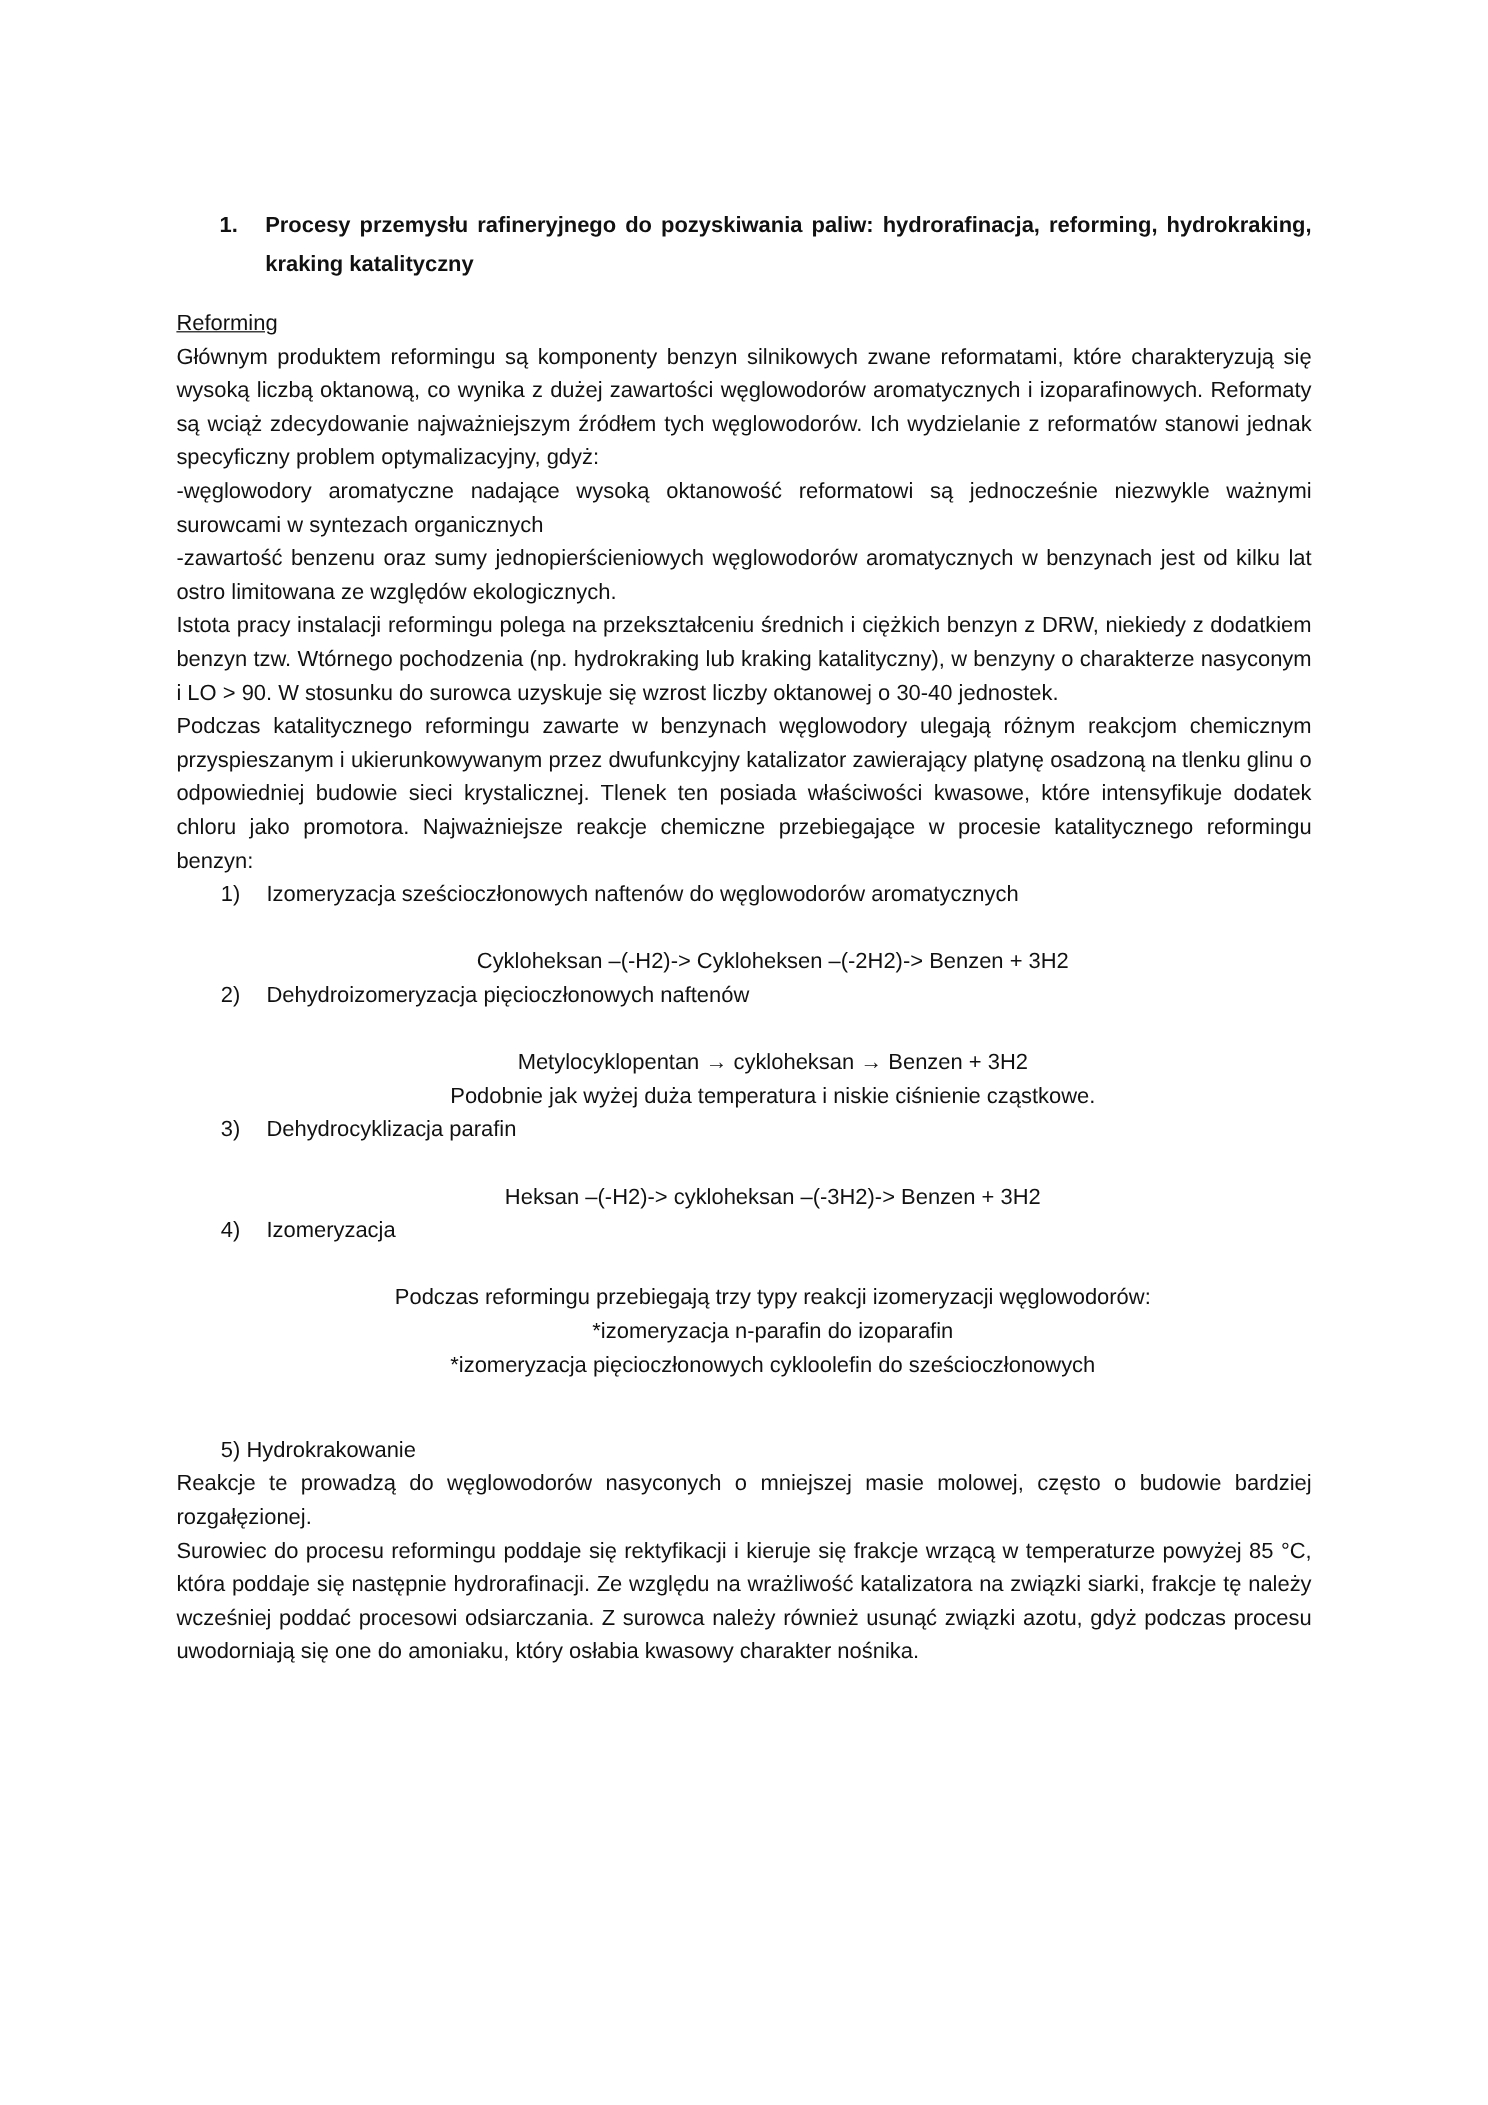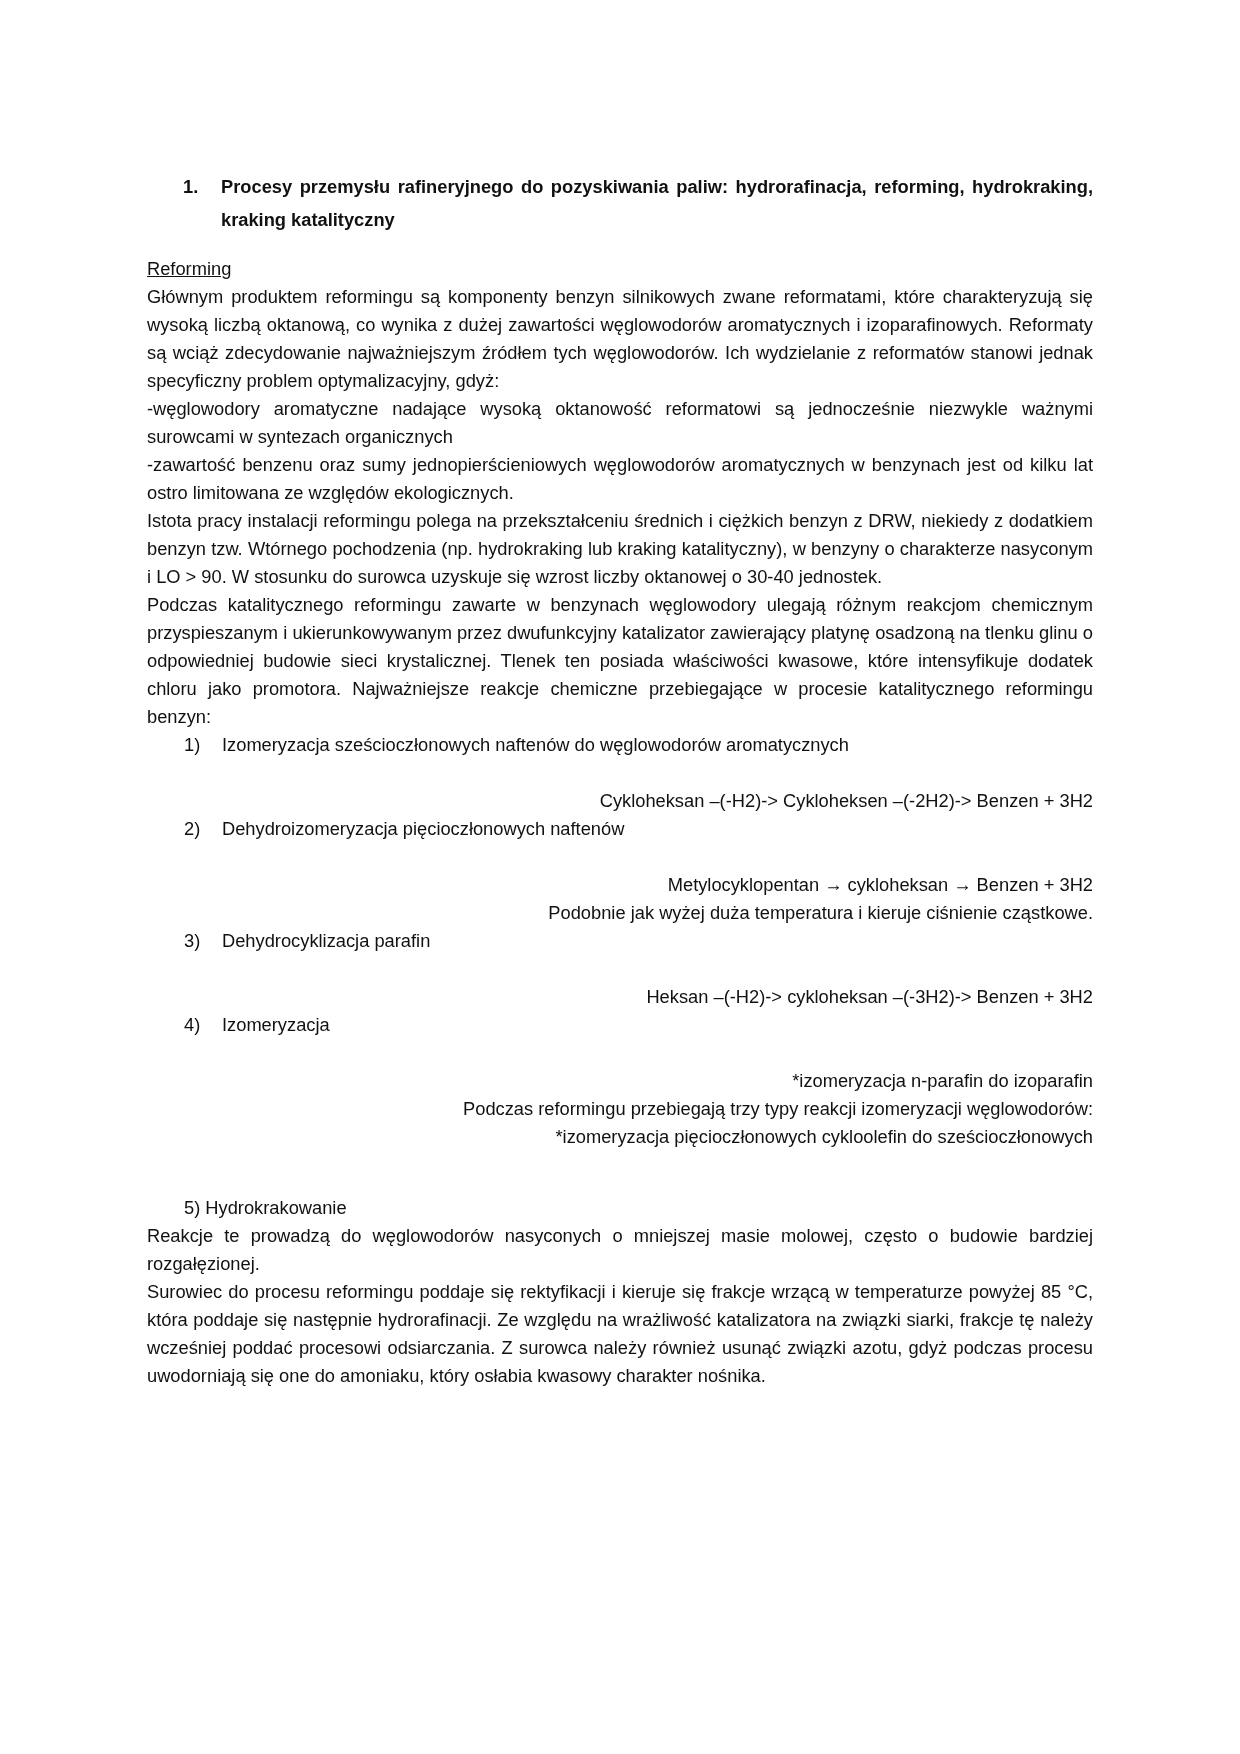--- a/index.html
+++ b/index.html
@@ -23,21 +23,21 @@
   }
   .heading .num { width: 38px; flex: 0 0 38px; }
   .heading .text { flex: 1; text-align: justify; text-align-last: left; }
   .section-title {
     margin-top: 19px;
     font-weight: normal;
     text-decoration: underline;
     line-height: 28px;
   }
   p { margin: 0; text-align: justify; }
-  p.left { text-align: right; margin-left: 48px; }
+  p.left { text-align: center; margin-left: 48px; }
   .numbered { display: flex; margin-left: 37px; }
   .numbered .n { width: 38px; flex: 0 0 38px; }
   .blank { height: 28px; }
   .indent5 { margin-left: 37px; margin-top: 43px; }
 </style>
 </head>
 <body>
 
 <div class="page">
 
@@ -60,36 +60,36 @@
   </div>
   <div class="blank"></div>
   <p class="left">Cykloheksan –(-H2)-&gt; Cykloheksen –(-2H2)-&gt; Benzen + 3H2</p>
 
   <div class="numbered">
     <span class="n">2)</span>
     <span>Dehydroizomeryzacja pięcioczłonowych naftenów</span>
   </div>
   <div class="blank"></div>
   <p class="left">Metylocyklopentan → cykloheksan → Benzen + 3H2</p>
-  <p class="left">Podobnie jak wyżej duża temperatura i kieruje ciśnienie cząstkowe.</p>
+  <p class="left">Podobnie jak wyżej duża temperatura i niskie ciśnienie cząstkowe.</p>
 
   <div class="numbered">
     <span class="n">3)</span>
     <span>Dehydrocyklizacja parafin</span>
   </div>
   <div class="blank"></div>
   <p class="left">Heksan –(-H2)-&gt; cykloheksan –(-3H2)-&gt; Benzen + 3H2</p>
 
   <div class="numbered">
     <span class="n">4)</span>
     <span>Izomeryzacja</span>
   </div>
   <div class="blank"></div>
+  <p class="left">Podczas reformingu przebiegają trzy typy reakcji izomeryzacji węglowodorów:</p>
   <p class="left">*izomeryzacja n-parafin do izoparafin</p>
-  <p class="left">Podczas reformingu przebiegają trzy typy reakcji izomeryzacji węglowodorów:</p>
   <p class="left">*izomeryzacja pięcioczłonowych cykloolefin do sześcioczłonowych</p>
 
   <div class="indent5">
     <span>5)</span>
     <span>Hydrokrakowanie</span>
   </div>
   <p>Reakcje te prowadzą do węglowodorów nasyconych o mniejszej masie molowej, często o budowie bardziej rozgałęzionej.</p>
 
   <p>Surowiec do procesu reformingu poddaje się rektyfikacji i kieruje się frakcje wrzącą w temperaturze powyżej 85 °C, która poddaje się następnie hydrorafinacji. Ze względu na wrażliwość katalizatora na związki siarki, frakcje tę należy wcześniej poddać procesowi odsiarczania. Z surowca należy również usunąć związki azotu, gdyż podczas procesu uwodorniają się one do amoniaku, który osłabia kwasowy charakter nośnika.</p>
 

